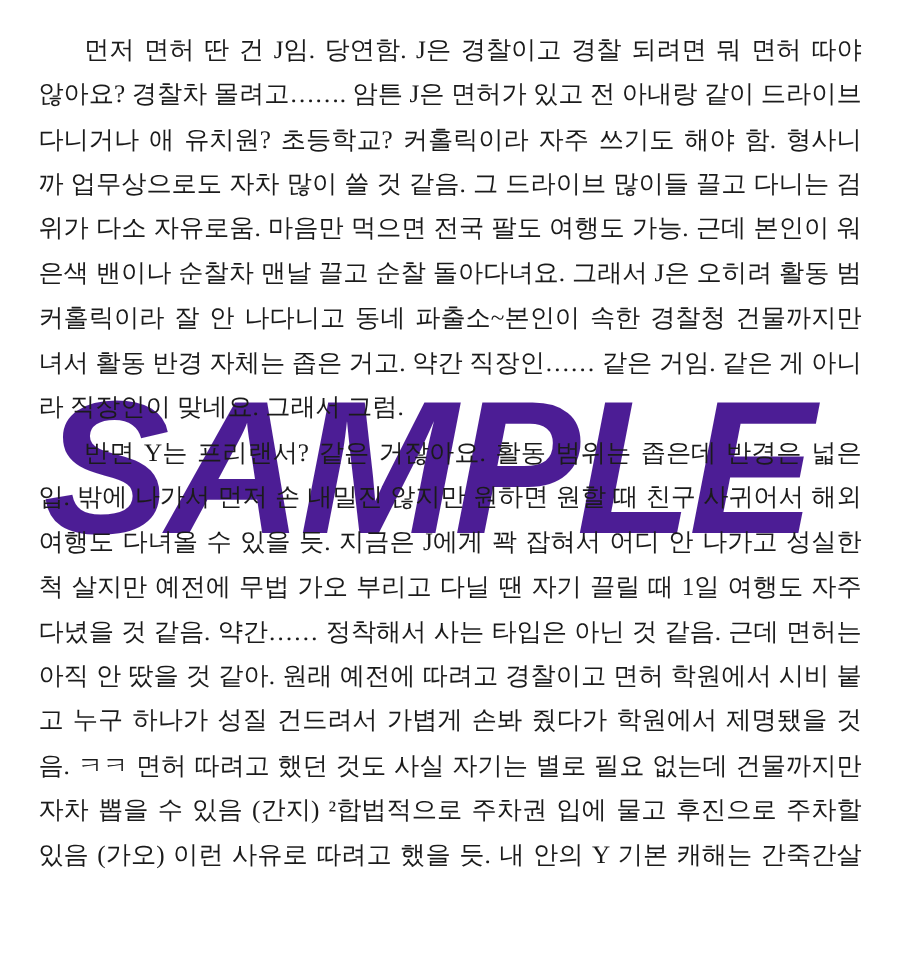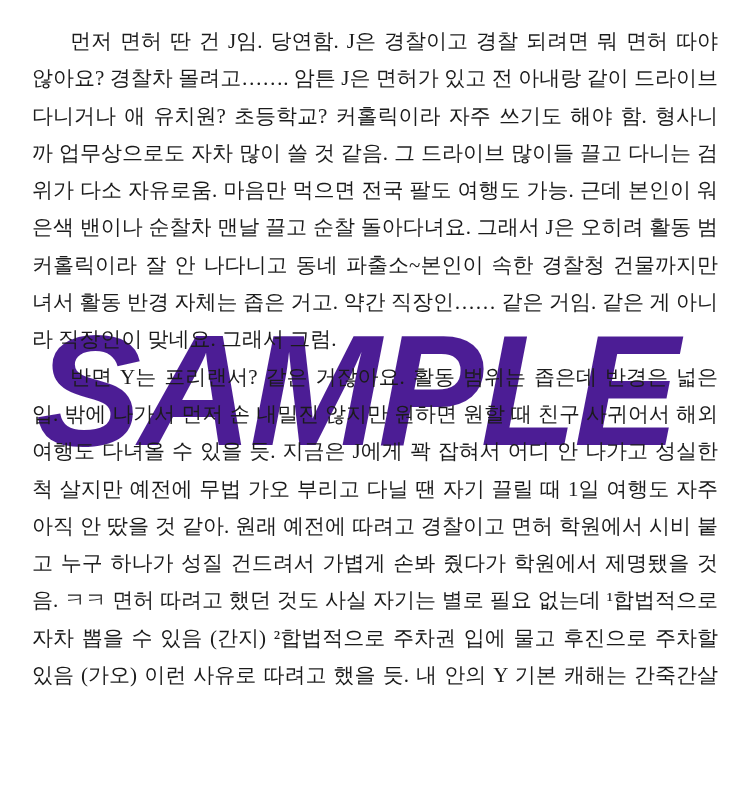--- a/index.html
+++ b/index.html
@@ -74,19 +74,20 @@
     <div class="line">은색 밴이나 순찰차 맨날 끌고 순찰 돌아다녀요. 그래서 J은 오히려 활동 범</div>
     <div class="line">커홀릭이라 잘 안 나다니고 동네 파출소~본인이 속한 경찰청 건물까지만 다</div>
     <div class="line">녀서 활동 반경 자체는 좁은 거고. 약간 직장인…… 같은 거임. 같은 게 아니</div>
     <div class="line plast">라 직장인이 맞네요. 그래서 그럼.</div>
   </div>
   <div class="para">
     <div class="line pfirst">반면 Y는 프리랜서? 같은 거잖아요. 활동 범위는 좁은데 반경은 넓은 타</div>
     <div class="line">입. 밖에 나가서 먼저 손 내밀진 않지만 원하면 원할 때 친구 사귀어서 해외</div>
     <div class="line">여행도 다녀올 수 있을 듯. 지금은 J에게 꽉 잡혀서 어디 안 나가고 성실한</div>
     <div class="line">척 살지만 예전에 무법 가오 부리고 다닐 땐 자기 끌릴 때 1일 여행도 자주</div>
+    <div class="line">다녔을 것 같음. 약간…… 정착해서 사는 타입은 아닌 것 같음. 근데 면허는</div>
     <div class="line">아직 안 땄을 것 같아. 원래 예전에 따려고 경찰이고 면허 학원에서 시비 붙</div>
     <div class="line">고 누구 하나가 성질 건드려서 가볍게 손봐 줬다가 학원에서 제명됐을 것 같</div>
-    <div class="line">음. ㅋㅋ 면허 따려고 했던 것도 사실 자기는 별로 필요 없는데 ¹합법적으로</div>
+    <div class="line">음. ㅋㅋ 면허 따려고 했던 것도 사실 자기는 별로 필요 없는데 건물까지만</div>
     <div class="line">자차 뽑을 수 있음 (간지) ²합법적으로 주차권 입에 물고 후진으로 주차할 수</div>
     <div class="line">있음 (가오) 이런 사유로 따려고 했을 듯. 내 안의 Y 기본 캐해는 간죽간살</div>
   </div>
 </div>
 
 </body></html>

